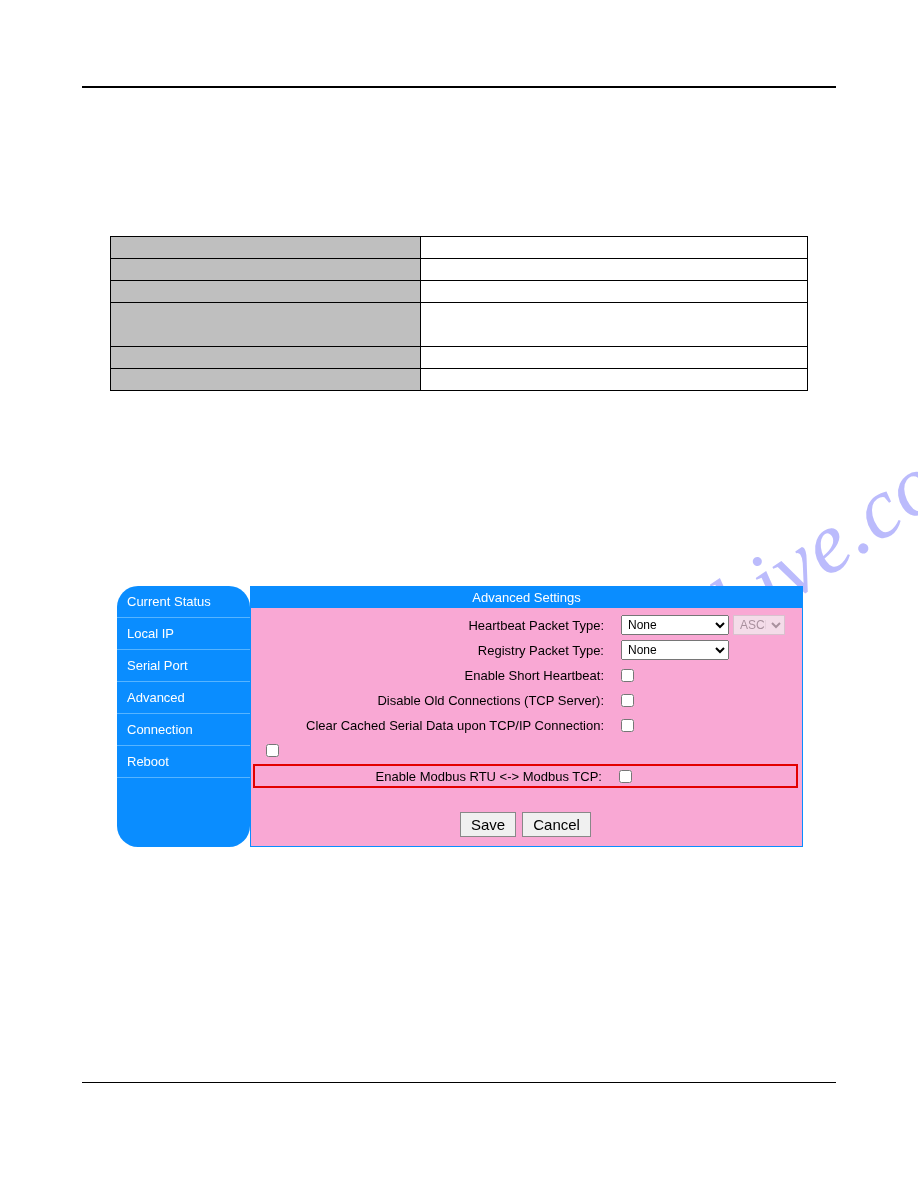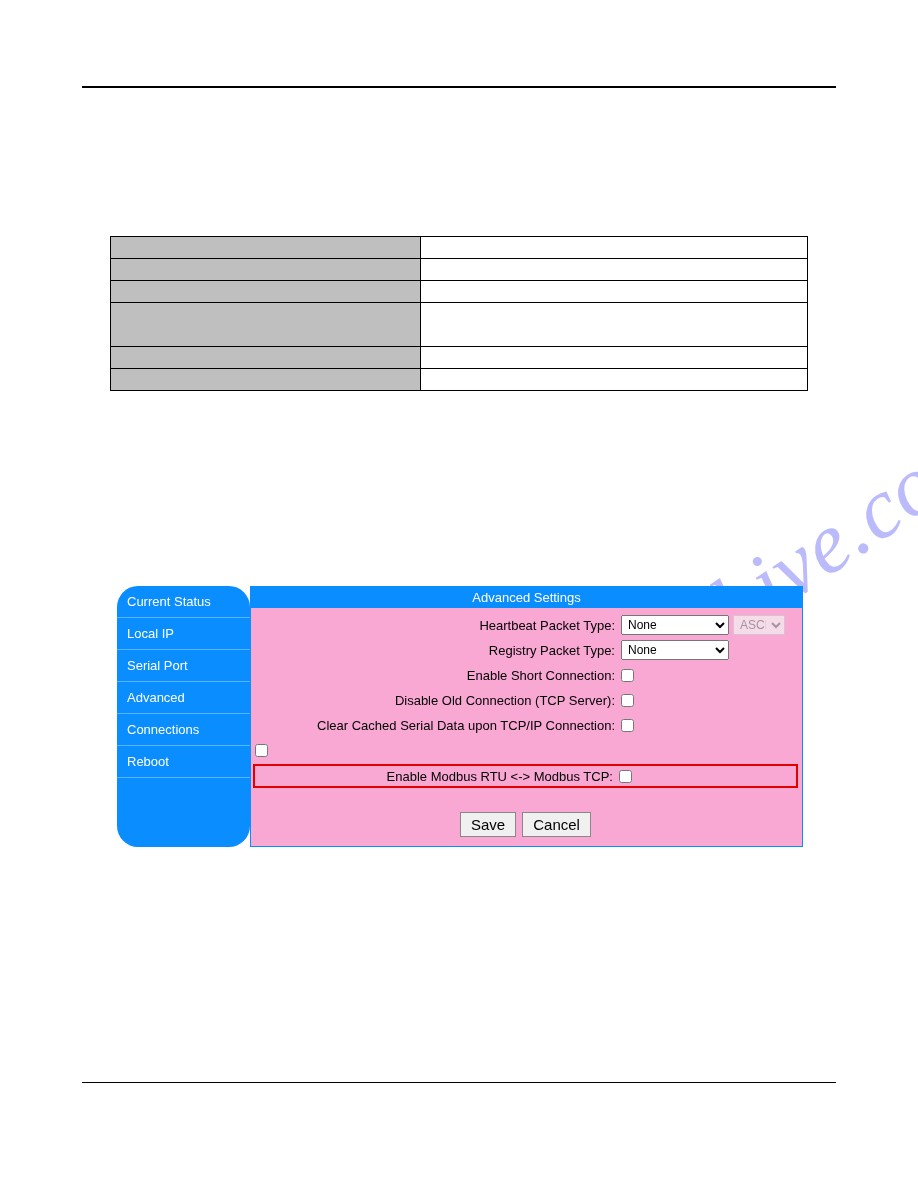--- a/index.html
+++ b/index.html
@@ -105,20 +105,21 @@
     text-align: right;
     padding-right: 6px;
     font-size: 13px;
     color: #000;
   }
   .form-row .control {
     width: 175px;
     display: flex;
     align-items: center;
     gap: 4px;
+    margin-left: 11px;
   }
   .form-row select {
     font-size: 12px;
     padding: 1px 2px;
   }
   .wide-select { width: 108px; }
   .ascii-select {
     width: 52px;
     color: #888;
     background: #f3f3f3;
@@ -182,21 +183,21 @@
   </table>
 
 <div class="watermark">manualshive.com</div>
 
 <div class="ui-block">
   <div class="sidebar">
     <div class="sidebar-item"><span>Current Status</span></div>
     <div class="sidebar-item"><span>Local IP</span></div>
     <div class="sidebar-item"><span>Serial Port</span></div>
     <div class="sidebar-item"><span>Advanced</span></div>
-    <div class="sidebar-item"><span>Connections</span></div>
+    <div class="sidebar-item"><span>Connection</span></div>
     <div class="sidebar-item"><span>Reboot</span></div>
     <div class="sidebar-filler"></div>
   </div>
   <div class="panel">
     <div class="panel-header">Advanced Settings</div>
     <div class="panel-body">
 
       <div class="form-row">
         <label>Heartbeat Packet Type:</label>
         <div class="control">
@@ -212,28 +213,28 @@
       <div class="form-row">
         <label>Registry Packet Type:</label>
         <div class="control">
           <select class="wide-select">
             <option>None</option>
           </select>
         </div>
       </div>
 
       <div class="form-row">
-        <label>Enable Short Connection:</label>
-        <div class="control">
-            <input type="checkbox" style="">
-          </div>
-      </div>
-
-      <div class="form-row">
-        <label>Disable Old Connection (TCP Server):</label>
+        <label>Enable Short Heartbeat:</label>
+        <div class="control">
+            <input type="checkbox" style="">
+          </div>
+      </div>
+
+      <div class="form-row">
+        <label>Disable Old Connections (TCP Server):</label>
         <div class="control">
             <input type="checkbox" style="">
           </div>
       </div>
 
       <div class="form-row">
         <label>Clear Cached Serial Data upon TCP/IP Connection:</label>
         <div class="control">
             <input type="checkbox" style="">
           </div>

